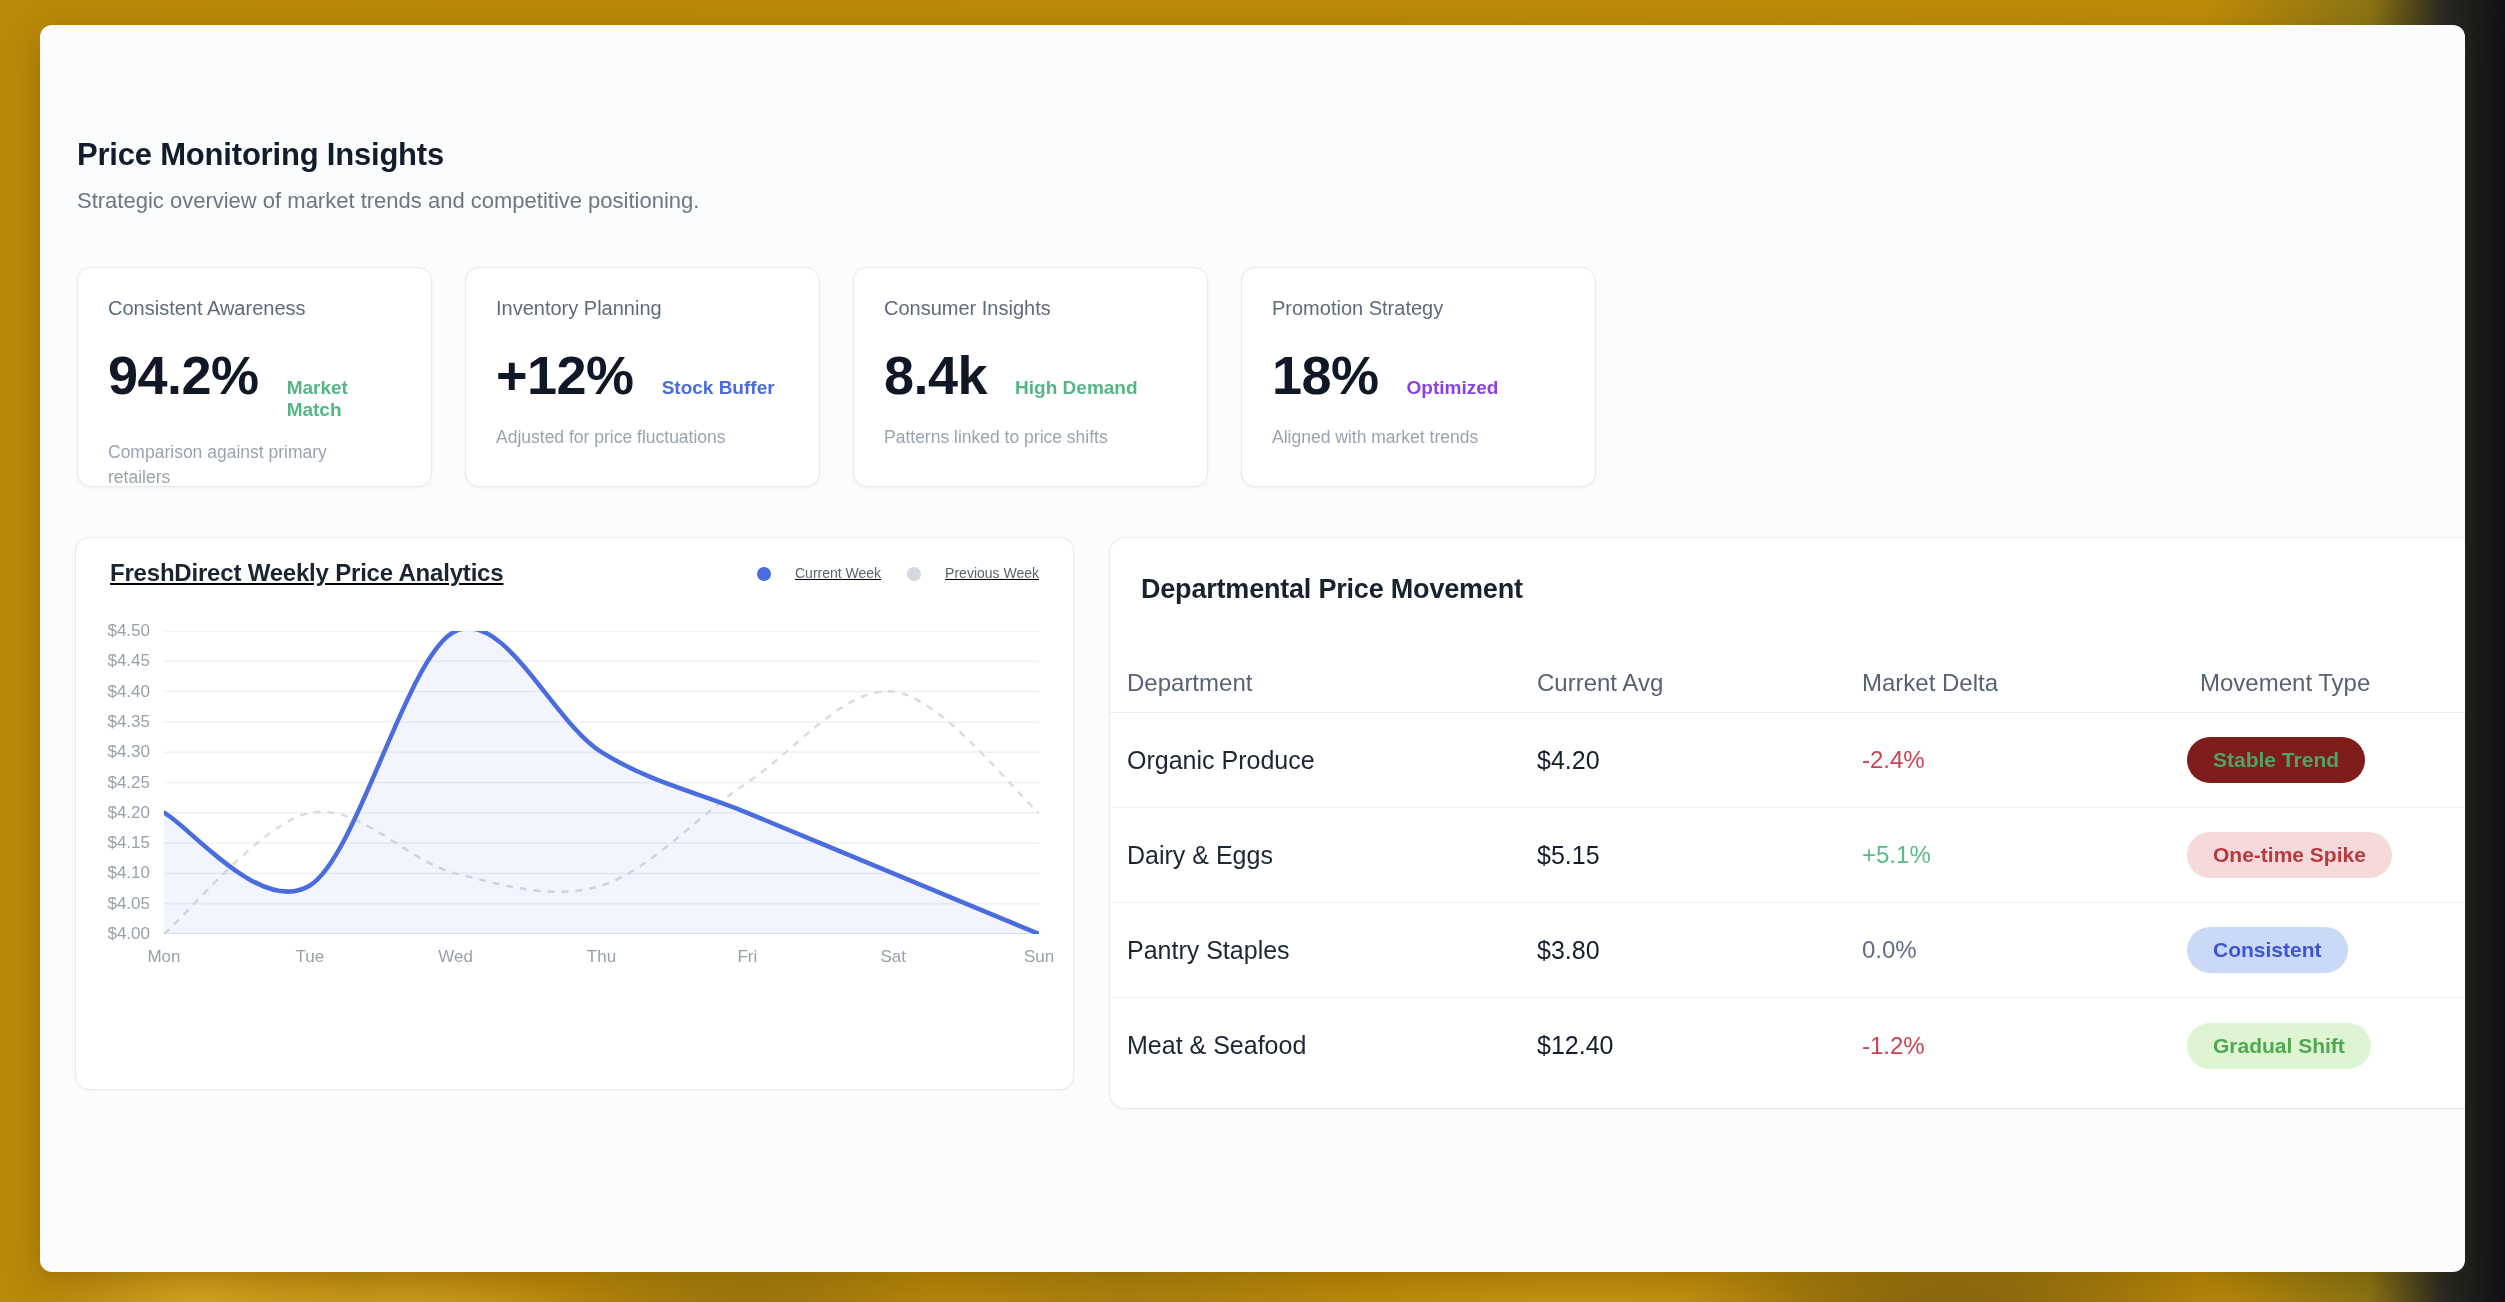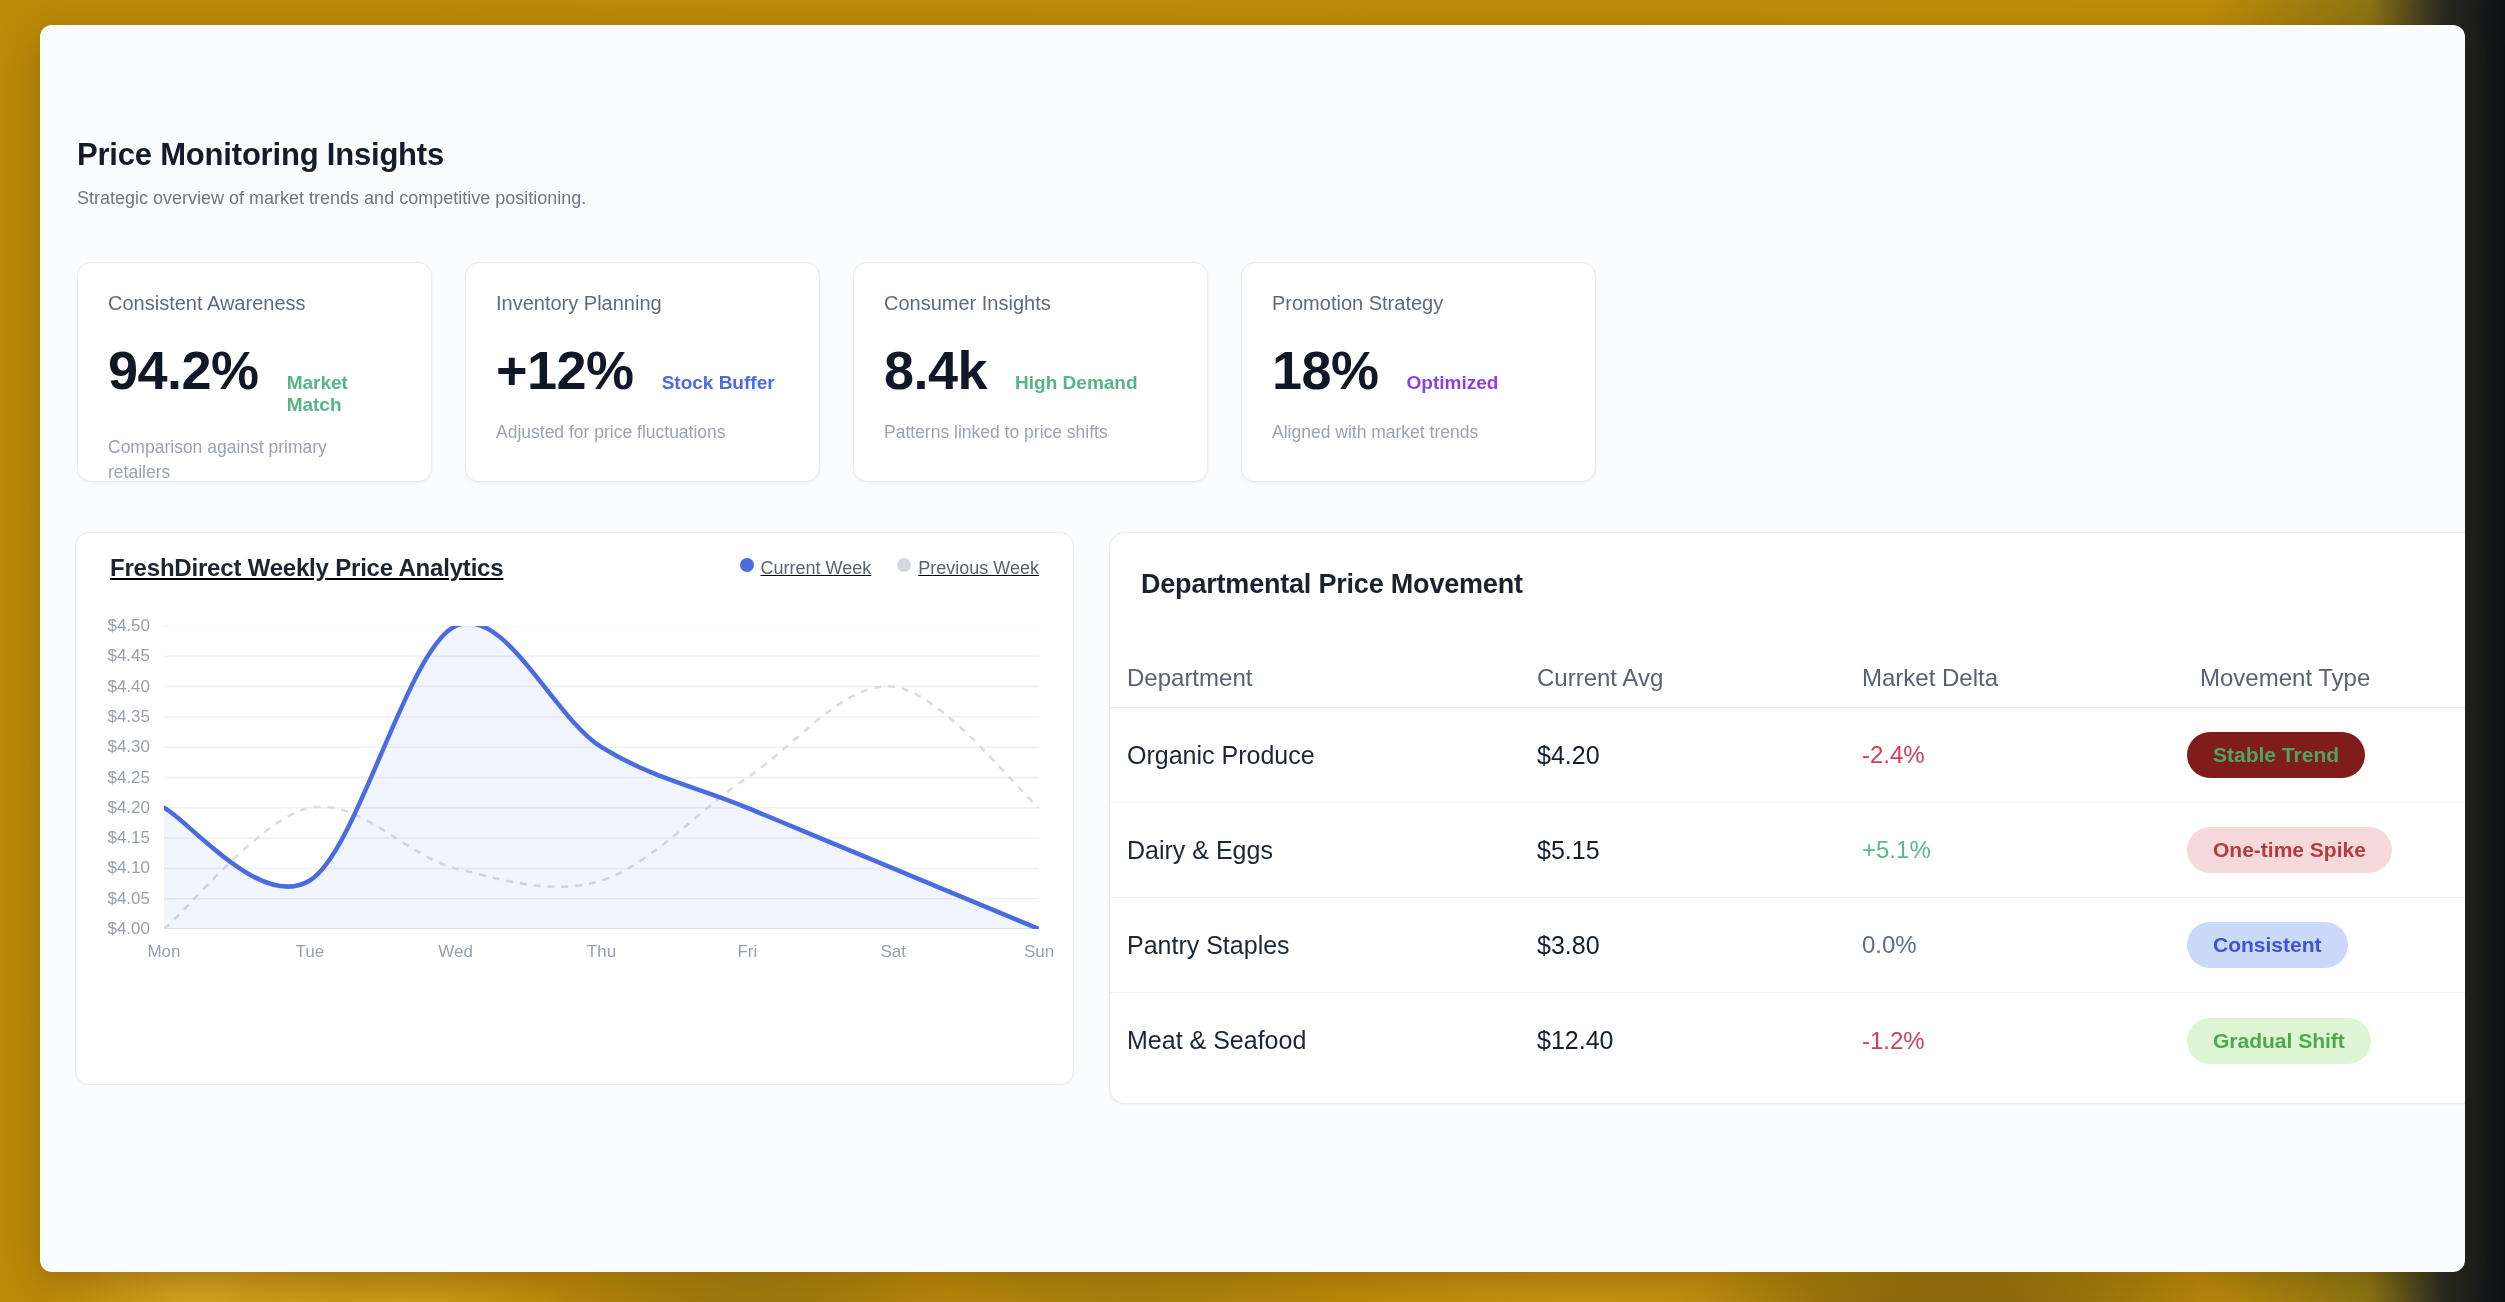--- a/index.html
+++ b/index.html
@@ -18,21 +18,21 @@
       linear-gradient(to right, #bc8a09 0%, #c08d09 88%, #8d7513 94.6%, #2a2a22 97.5%, #0e1014 100%);
   }
 
   
   .panel { position:absolute; left:40px; top:25px; width:2425px; height:1247px;
     background:#fbfcfe; border-radius:12px; overflow:hidden;
     box-shadow:0 10px 40px rgba(40,30,0,.25); }
 
   .page-head { padding:112px 40px 0 37px; }
   .page-head h1 { font-size:31px; font-weight:700; color:#131c2b; letter-spacing:-.2px; }
-  .page-head p { margin-top:15px; font-size:18px; color:#6e7681; }
+  .page-head p { margin-top:15px; font-size:22px; color:#6e7681; }
 
   
   .stats { display:flex; gap:33px; margin:53px 0 0 37px; }
   .stat-card { width:355px; height:220px; background:#fff; border:1.5px solid #e8eaef;
     border-radius:14px; padding:29px 30px; box-shadow:0 1px 3px rgba(16,24,40,.05); }
   .stat-label { font-size:20px; font-weight:500; color:#5f6b7b; }
   .stat-value-row { display:flex; align-items:baseline; gap:28px; margin-top:24px; }
   .stat-value { font-size:54px; font-weight:700; color:#101828; letter-spacing:-.5px; }
   .stat-badge { font-size:19px; font-weight:600; }
   .accent-green { color:#54b586; } .accent-blue { color:#4a6ce0; } .accent-purple { color:#8b41e8; }
@@ -40,21 +40,21 @@
 
   
   .content-row { display:flex; gap:35px; margin:50px 0 0 35px; }
 
   
   .chart-card { width:999px; height:553px; background:#fff; border:1.5px solid #e9ebef;
     border-radius:14px; padding:21px 34px; box-shadow:0 1px 3px rgba(16,24,40,.04);text-decoration:underline; }
   .chart-header { display:flex; justify-content:space-between; align-items:center; }
   .chart-header h2 { font-size:24px; font-weight:600; color:#1b2530; letter-spacing:-.2px; }
   .legend { display:flex; align-items:center; gap:26px; }
-  .legend-item { display:flex; align-items:flex-start; gap:7px; font-size:18px; color:#5a6270; }
+  .legend-item { display:flex; align-items:flex-end; gap:24px; font-size:14px; color:#5a6270; }
   .dot { width:14px; height:14px; border-radius:50%; display:inline-block; }
   .dot-current { background:#4a6cdf; } .dot-prev { background:#d5d9df; }
 
   .plot-wrap { display:flex; margin-top:44px; }
   .y-axis { position:relative; width:40px; height:303px; margin-right:14px; }
   .y-axis span { position:absolute; right:0; transform:translateY(-50%);
     font-size:17px; color:#98a0ac; white-space:nowrap; }
   .plot-area { position:relative; flex:1; height:303px; }
   .plot-area svg { position:absolute; inset:0; width:100%; height:100%; display:block; }
   .x-axis { position:absolute; top:100%; left:0; right:0; height:42px; }

